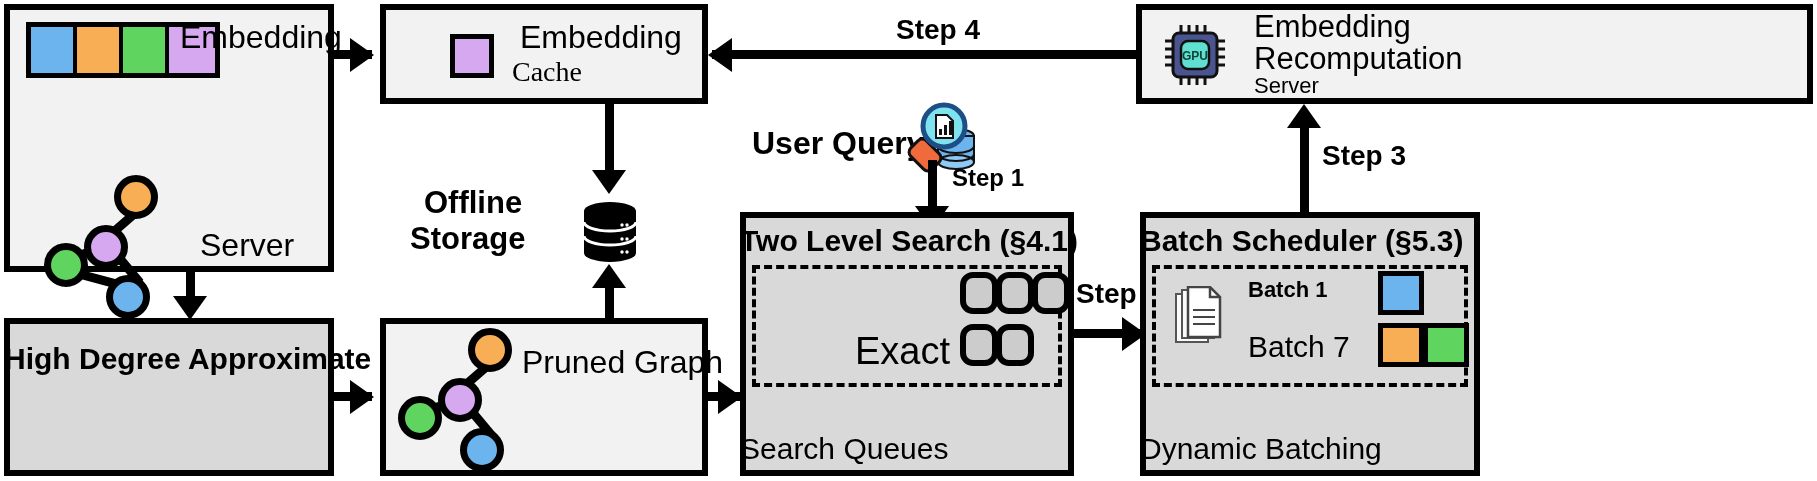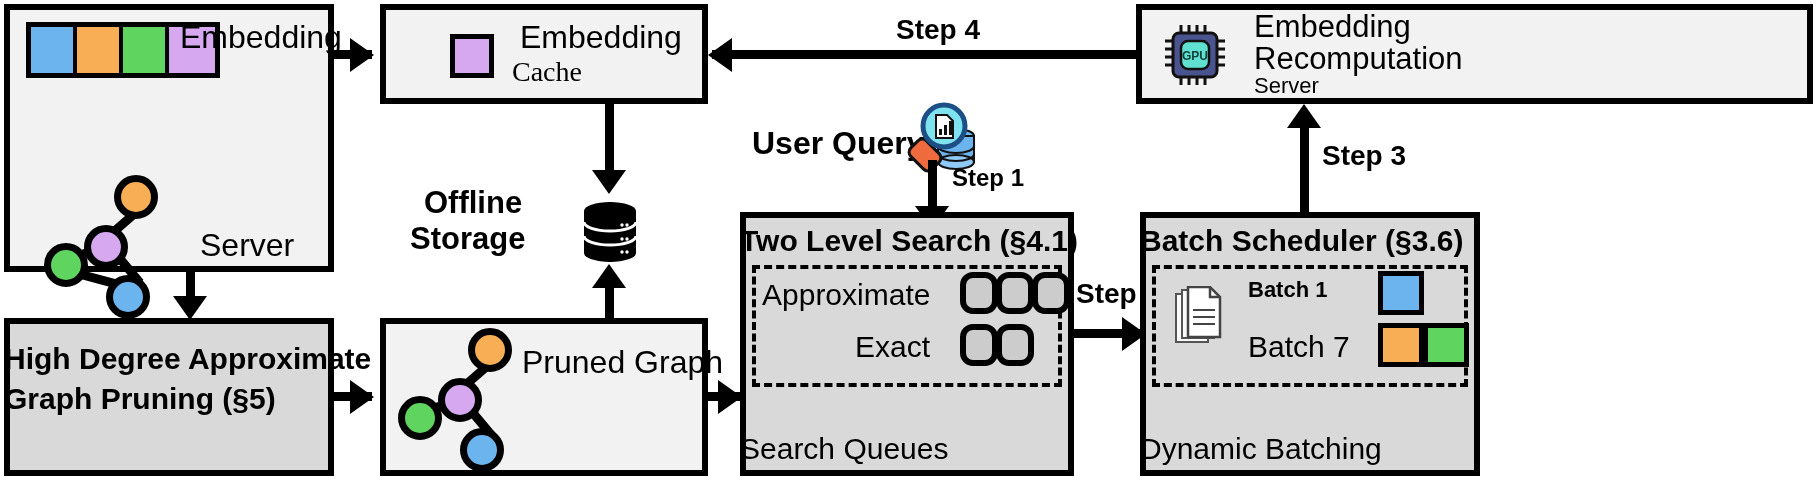--- a/index.html
+++ b/index.html
@@ -64,21 +64,20 @@
 
   <div class="ln" style="left:334px;top:50px;width:38px;height:9px;"></div>
   <div class="ahead right" style="left:350px;top:38px;"></div>
 
   <div class="ln" style="left:186px;top:272px;width:9px;height:38px;"></div>
   <div class="ahead down" style="left:173px;top:296px;"></div>
 
   <div class="box gray" style="left:4px;top:318px;width:330px;height:158px;">
   </div>
   <div class="lbl bold ctr" style="left:4px;top:342px;width:330px;font-size:30px;">High Degree Approximate</div>
-  <div class="lbl bold ctr" style="left:4px;top:382px;width:330px;font-size:30px;">Graph Pruning (§5)</div>
 
   <div class="ln" style="left:334px;top:392px;width:38px;height:9px;"></div>
   <div class="ahead right" style="left:350px;top:380px;"></div>
 
   <div class="box" style="left:380px;top:4px;width:328px;height:100px;">
   </div>
   <div class="sq" style="position:absolute;left:450px;top:34px;width:44px;height:44px;background:#d6a8ef;"></div>
   <div class="lbl" style="left:520px;top:20px;font-size:32px;">Embedding</div>
   <div class="lbl" style="left:512px;top:56px;font-size:28px;font-family:Liberation Serif, serif;">Cache</div>
 
@@ -148,38 +147,37 @@
   <div class="ln" style="left:928px;top:160px;width:9px;height:52px;"></div>
   <div class="ahead down" style="left:915px;top:206px;"></div>
   <div class="lbl bold" style="left:952px;top:165px;font-size:24px;">Step 1</div>
 
   <div class="box gray" style="left:740px;top:212px;width:334px;height:264px;">
   </div>
   <div class="lbl bold ctr" style="left:740px;top:224px;width:334px;font-size:30px;">Two Level Search (§4.1)</div>
 
   <div class="dash" style="left:752px;top:265px;width:310px;height:122px;"></div>
 
-  <div class="lbl" style="left:762px;top:278px;font-size:30px;">Approximate</div>
   <div class="slot" style="left:960px;top:272px;width:38px;height:42px;"></div>
   <div class="slot" style="left:996px;top:272px;width:38px;height:42px;"></div>
   <div class="slot" style="left:1032px;top:272px;width:38px;height:42px;"></div>
 
-  <div class="lbl" style="left:855px;top:330px;font-size:30px;">Exact</div>
+  <div class="lbl" style="left:855px;top:330px;font-size:38px;">Exact</div>
   <div class="slot" style="left:960px;top:324px;width:38px;height:42px;"></div>
   <div class="slot" style="left:996px;top:324px;width:38px;height:42px;"></div>
 
   <div class="lbl ctr" style="left:740px;top:432px;width:334px;font-size:30px;">Search Queues</div>
 
   <div class="ln" style="left:1074px;top:329px;width:68px;height:9px;"></div>
   <div class="ahead right" style="left:1122px;top:317px;"></div>
   <div class="lbl bold" style="left:1076px;top:278px;font-size:28px;">Step 2</div>
 
   <div class="box gray" style="left:1140px;top:212px;width:340px;height:264px;">
   </div>
-  <div class="lbl bold ctr" style="left:1140px;top:224px;width:340px;font-size:30px;">Batch Scheduler (§3.6)</div>
+  <div class="lbl bold ctr" style="left:1140px;top:224px;width:340px;font-size:30px;">Batch Scheduler (§5.3)</div>
 
   <div class="dash" style="left:1152px;top:265px;width:316px;height:122px;"></div>
 
   <div style="position:absolute;left:1172px;top:286px;">
     <svg width="52" height="62" viewBox="0 0 52 62">
       <path d="M4,8 h22 l10,10 v38 h-32 z" fill="#fafafa" stroke="#555" stroke-width="2"></path>
       <path d="M10,4 h22 l10,10 v38 h-32 z" fill="#fafafa" stroke="#555" stroke-width="2"></path>
       <path d="M16,1 h22 l10,10 v40 h-32 z" fill="#fff" stroke="#444" stroke-width="2.5"></path>
       <path d="M38,1 v10 h10" fill="none" stroke="#444" stroke-width="2.5"></path>
       <line x1="21" y1="24" x2="43" y2="24" stroke="#444" stroke-width="2"></line>

